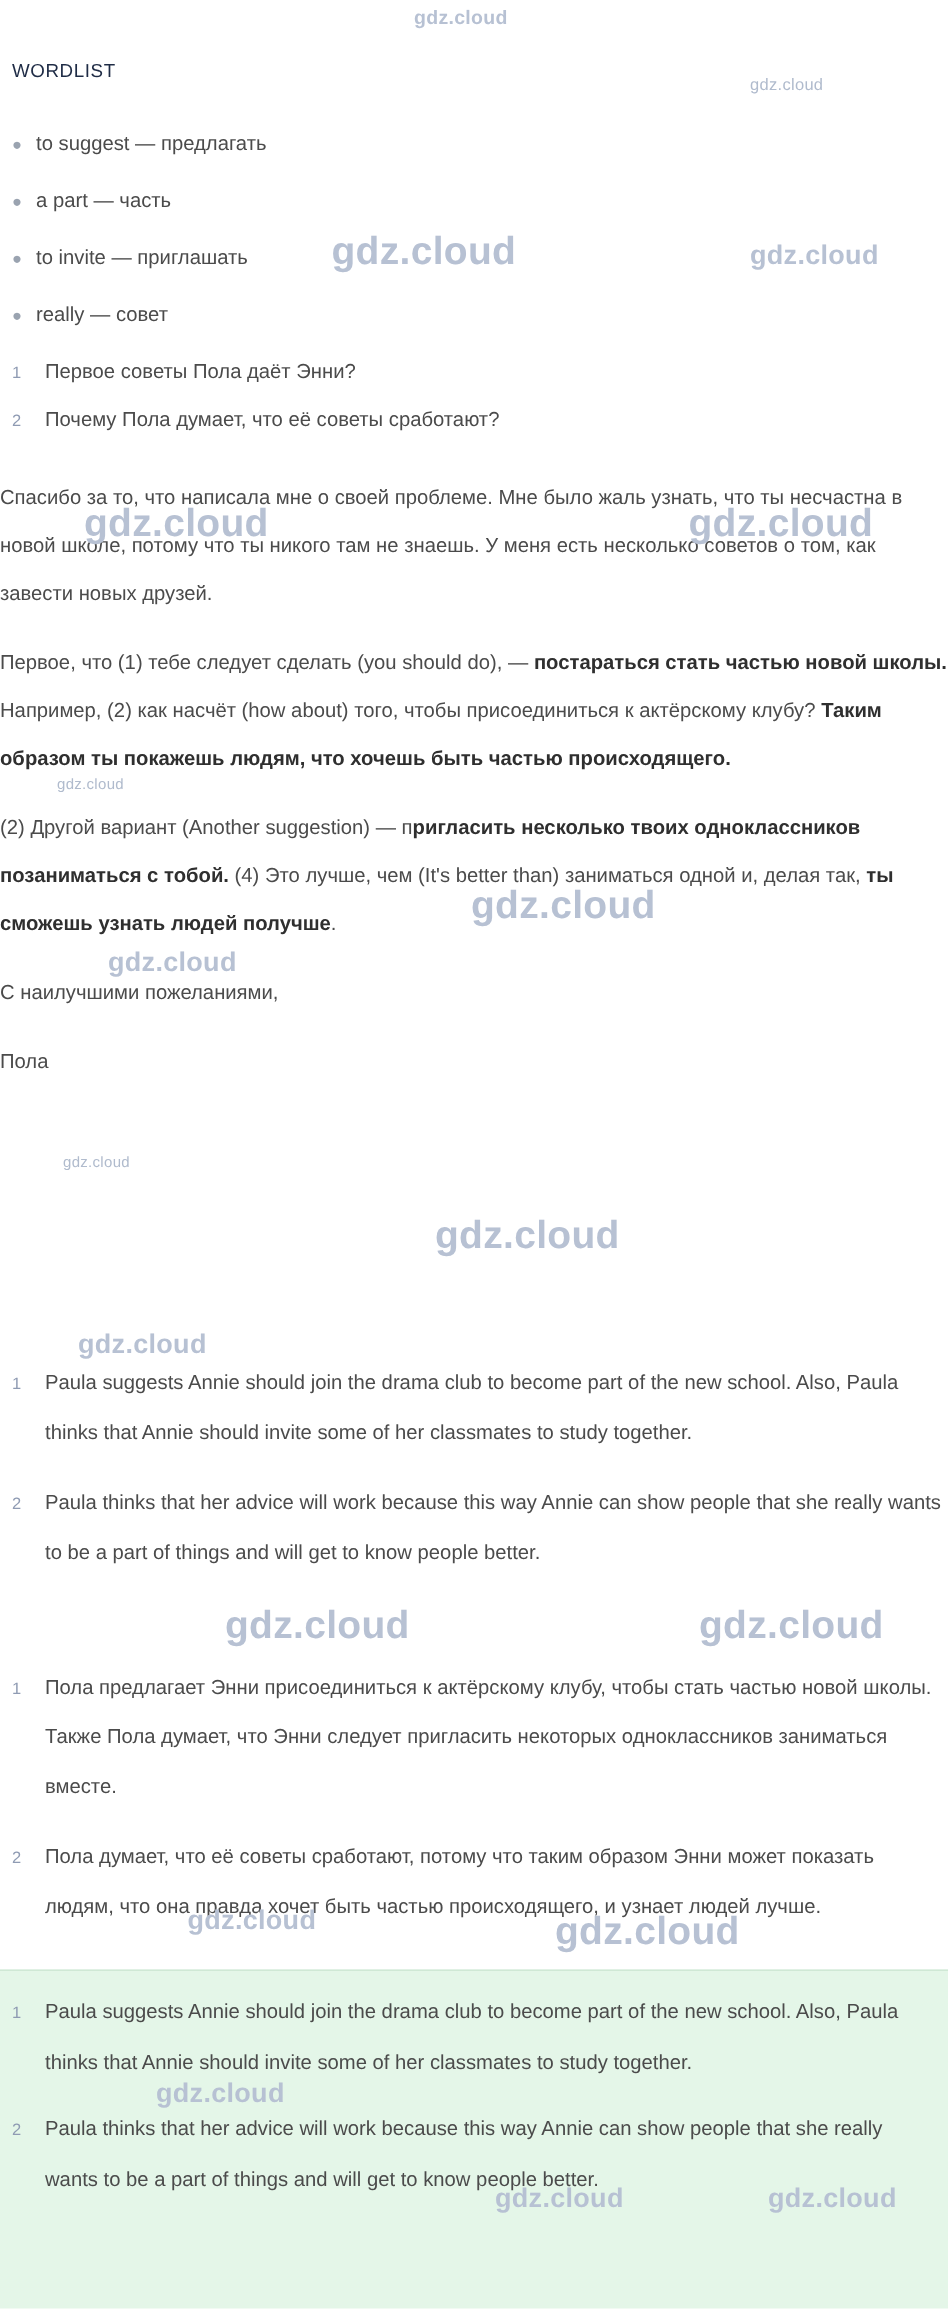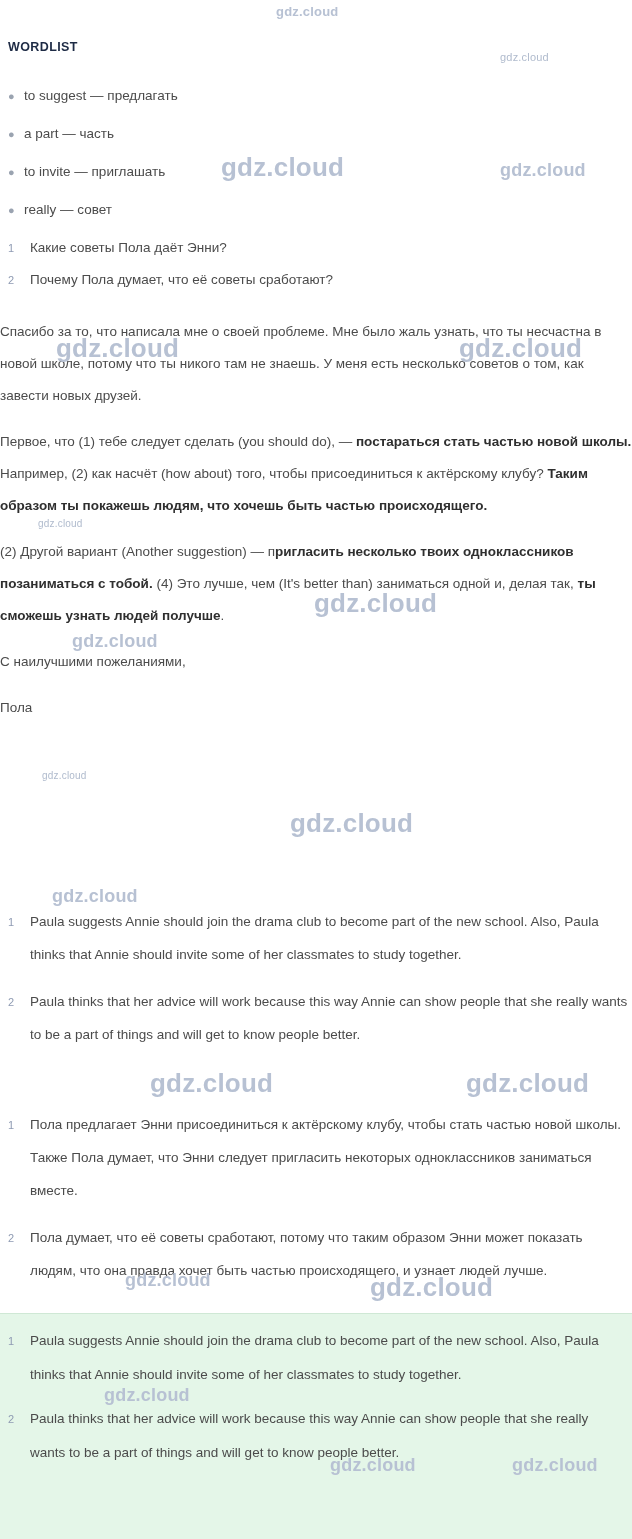--- a/index.html
+++ b/index.html
@@ -48,21 +48,21 @@
     font-size: 13px;
     color: #b7c1d3;
     font-weight: 700;
   }
 
   .wordlist-title {
     position: absolute;
     top: 40px;
     left: 8px;
     font-size: 12.5px;
-    font-weight: 700;
+    font-weight: 400;
     color: #1e2b45;
     letter-spacing: 0.4px;
   }
 
   .bullets {
     position: absolute;
     top: 88px;
     left: 8px;
     width: 400px;
   }
@@ -193,21 +193,21 @@
       <span>&nbsp;</span>
         <span>—</span>
         <span>&nbsp;</span>
       <span>совет</span>
     </div>
   </div>
 
   <div class="qlist">
     <div class="q-row">
       <span class="q-num">1</span>
-      <span class="q-text">Какие советы Пола даёт Энни?</span>
+      <span class="q-text">Первое советы Пола даёт Энни?</span>
     </div>
     <div class="q-row">
       <span class="q-num">2</span>
       <span class="q-text">Почему Пола думает, что её советы сработают?</span>
     </div>
   </div>
 
   <div class="letter">
     <p>Спасибо за то, что написала мне о своей проблеме. Мне было жаль узнать, что ты несчастна в новой школе, потому что ты никого там не знаешь. У меня есть несколько советов о том, как завести новых друзей.</p>
     <p>

